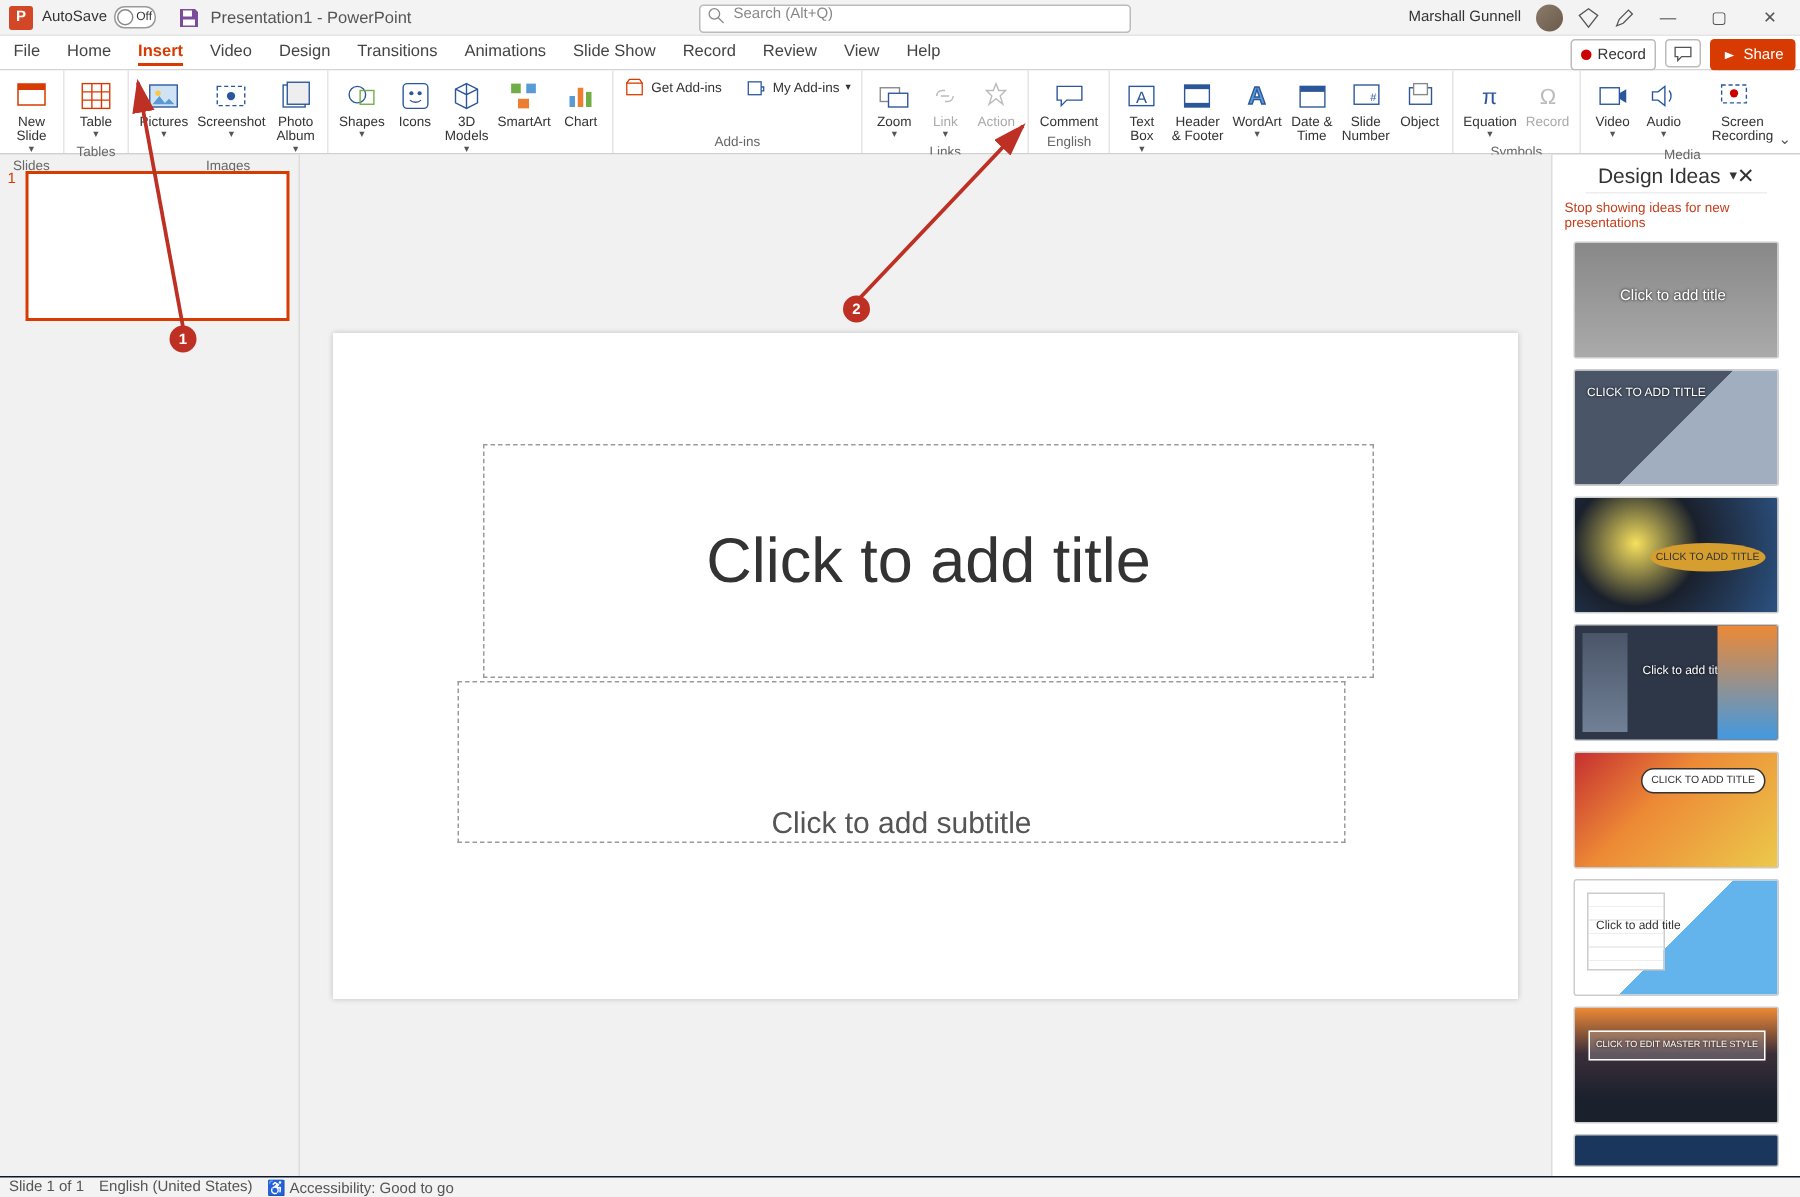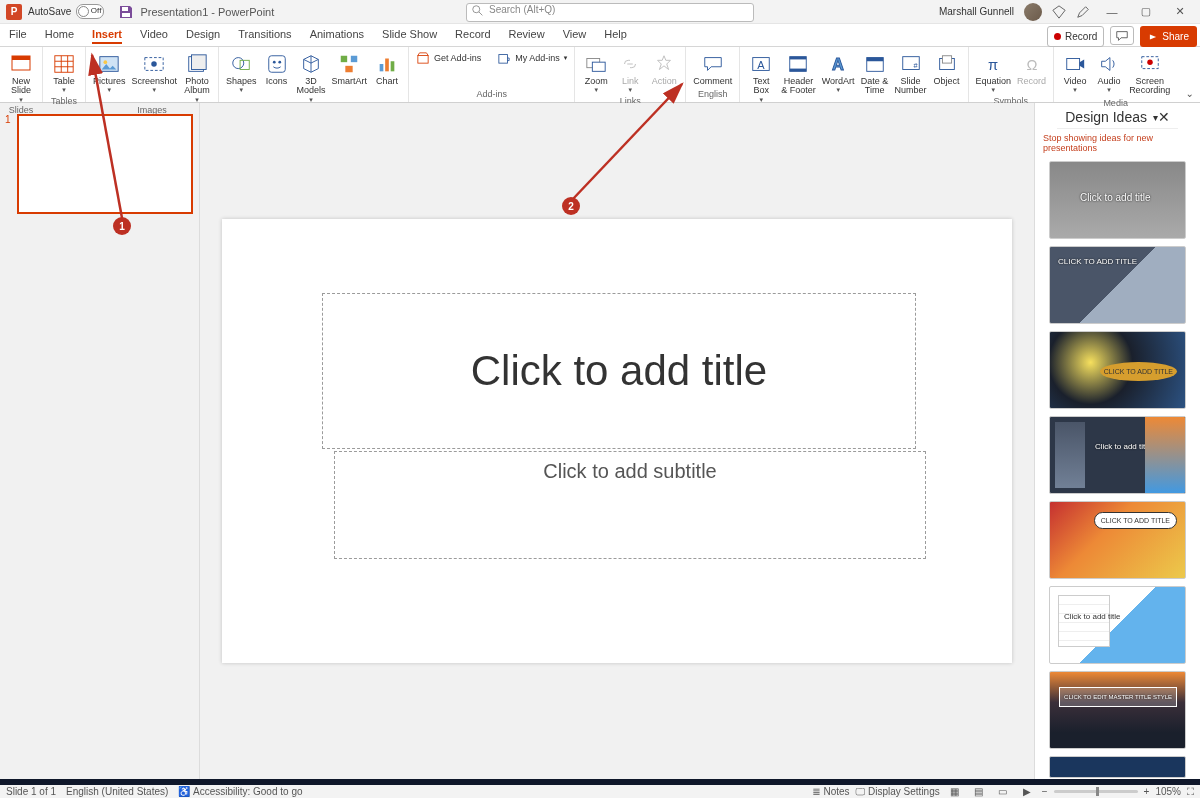--- a/index.html
+++ b/index.html
@@ -52,35 +52,35 @@
   .thumbcol { width:200px; background:#f1f1f1; border-right:1px solid #dcdcdc; padding:11px 7px; box-sizing:border-box;}
   .thumbnum { font-size:10px; color:var(--sel); position:absolute;}
   .thumbwrap { position:relative; margin-left:10px;}
   .thumb { width:176px; height:100px; background:#fff; border:2px solid var(--sel); box-sizing:border-box;}
 
   .slidewrap { flex:1; background:#f1f1f1; display:flex; align-items:center; justify-content:center; position:relative;}
   .slide { width:790px; height:444px; background:#fff; box-shadow:0 0 4px rgba(0,0,0,.2); position:relative;}
   .ph { position:absolute; border:1px dashed #9b9b9b;}
   .ph-title { left:100px; top:74px; width:592px; height:154px; display:flex; align-items:center; justify-content:center;}
   .ph-title span { font-size:42px; color:#333; font-family:"Calibri Light","Segoe UI Light",Arial;}
-  .ph-sub { left:112px; top:232px; width:592px; height:108px; display:flex; align-items:flex-start; justify-content:center; padding-top:8px; box-sizing:border-box;}
+  .ph-sub { left:83px; top:232px; width:592px; height:108px; display:flex; align-items:flex-end; justify-content:center; padding-top:8px; box-sizing:border-box;}
   .ph-sub span { font-size:20px; color:#555;}
 
   
   .panel { width:165px; background:#fff; border-left:1px solid #dcdcdc; display:flex; flex-direction:column;align-items:center;}
   .panel-hdr { display:flex; align-items:center; padding:6px 8px 3px; font-size:14px; color:#333; border-bottom:1px solid #eee;}
   .panel-hdr .x { margin-left:auto; cursor:pointer;}
   .panel-link { font-size:9px; color:#c43e1c; padding:4px 8px; cursor:pointer;}
   .panel-list { flex:1; overflow-y:auto; padding:4px 8px; display:flex; flex-direction:column; gap:7px;}
   .idea { width:135px; height:76px; border:1px solid #ccc; border-radius:2px; position:relative; overflow:hidden; flex:0 0 auto;}
   .idea-txt { position:absolute; color:#fff; font-size:9px; text-shadow:0 0 2px #000;}
   .idea-scroll::-webkit-scrollbar{width:14px;}
 
   
-  .status { height:13px; background:#f3f3f3; border-top:6px solid #0f172a; display:flex; align-items:center; padding:0 6px; font-size:10px; color:#555; gap:10px;}
+  .status { height:13px; background:#f3f3f3; border-top:1px solid #0f172a; display:flex; align-items:center; padding:0 6px; font-size:10px; color:#555; gap:10px;}
   .status .right { margin-left:auto; display:flex; align-items:center; gap:6px;}
   .zoombar { width:84px; height:3px; background:#ccc; position:relative; border-radius:2px;}
   .zoombar::after{content:"";position:absolute;left:50%;top:-3px;width:3px;height:9px;background:#888;}
   .vbtn { width:16px; height:12px; border:1px solid transparent; display:flex;align-items:center;justify-content:center;}
 
   
   .annot { position:absolute; pointer-events:none;}
   .circ { width:18px; height:18px; background:var(--red); border-radius:50%; display:flex; align-items:center; justify-content:center; color:#fff; font-size:10px; font-weight:bold;}
 
   svg { overflow:visible;}
@@ -476,21 +476,21 @@
           <span>Audio</span>
           <span class="drop">▾</span>
         </div>
       <div class="ribbtn big">
           <div class="ic">
             <svg viewBox="0 0 24 24" width="22" height="22">
               <rect x="3" y="4" width="18" height="13" fill="none" stroke="#2b579a" stroke-dasharray="3 2"></rect>
               <circle cx="12" cy="10" r="3" fill="#c00"></circle>
             </svg>
           </div>
-          <span style="white-space:pre;">Screen
+          <span style="white-space:pre;margin-left:12px;">Screen
 Recording</span>
         </div>
     </div>
     <div class="glabel">Media</div>
   </div>
 
   <div class="ribbon-collapse">⌄</div>
 </div>
 
 <div class="main">
@@ -546,33 +546,20 @@
         </div>
       <div class="idea" style="background:#1a365d;height:20px;"></div>
     </div>
   </div>
 </div>
 
 <div class="status">
   <span>Slide 1 of 1</span>
   <span>English (United States)</span>
   <span>♿ <span>Accessibility: Good to go</span></span>
-  <div class="right">
-    <span>≣ <span>Notes</span></span>
-    <span>🖵 <span>Display Settings</span></span>
-    <div class="vbtn">▦</div>
-    <div class="vbtn">▤</div>
-    <div class="vbtn">▭</div>
-    <div class="vbtn">▶</div>
-    <span>−</span>
-    <div class="zoombar"></div>
-    <span>+</span>
-    <span>105%</span>
-    <span>⛶</span>
-  </div>
 </div>
 
 <svg class="annot" style="left:0;top:0;" width="1200" height="798">
   <defs>
       <marker id="ah" markerWidth="10" markerHeight="10" refX="8" refY="3" orient="auto">
         <path d="M0 0 L9 3 L0 6 z" fill="#bd3023"></path>
       </marker>
     </defs>
   <line x1="122" y1="218" x2="92" y2="55" stroke="#bd3023" stroke-width="2.5" marker-end="url(#ah)"></line>
   <line x1="572" y1="200" x2="682" y2="84" stroke="#bd3023" stroke-width="2.5" marker-end="url(#ah)"></line>

